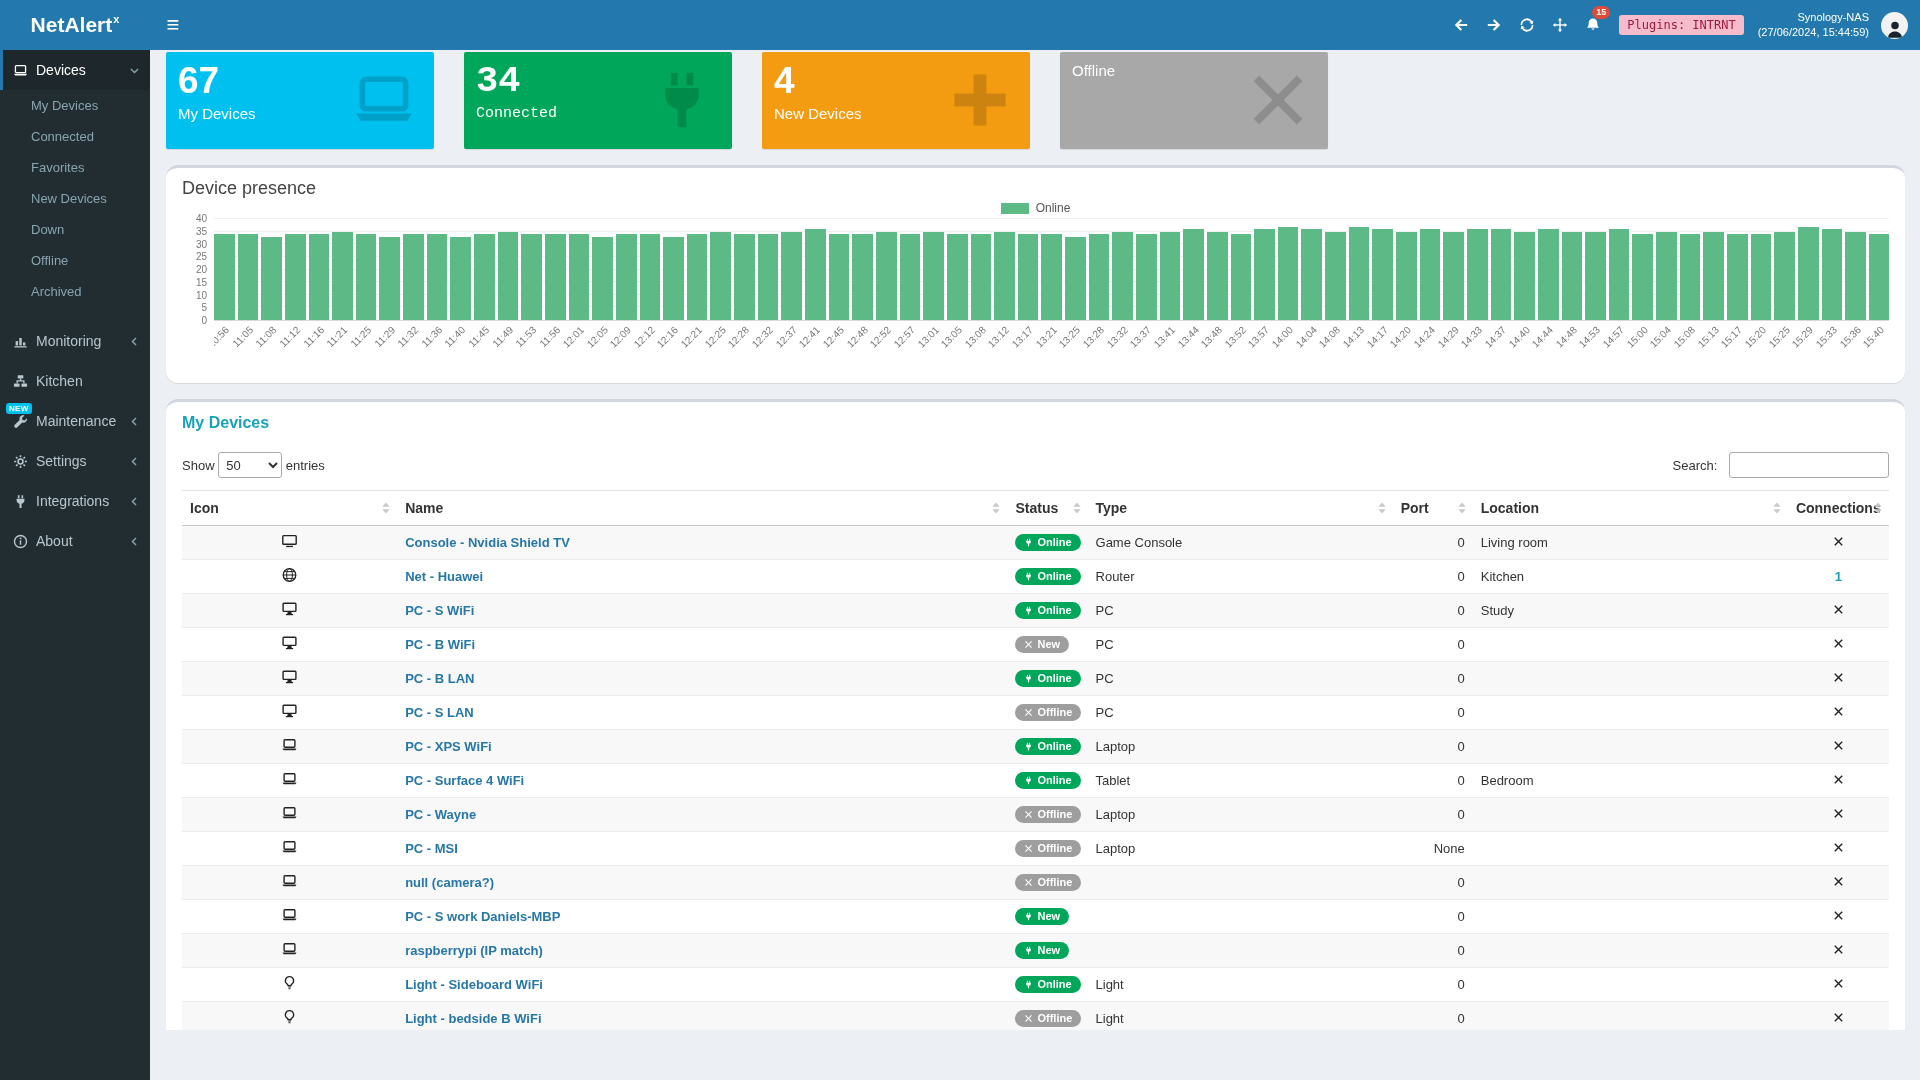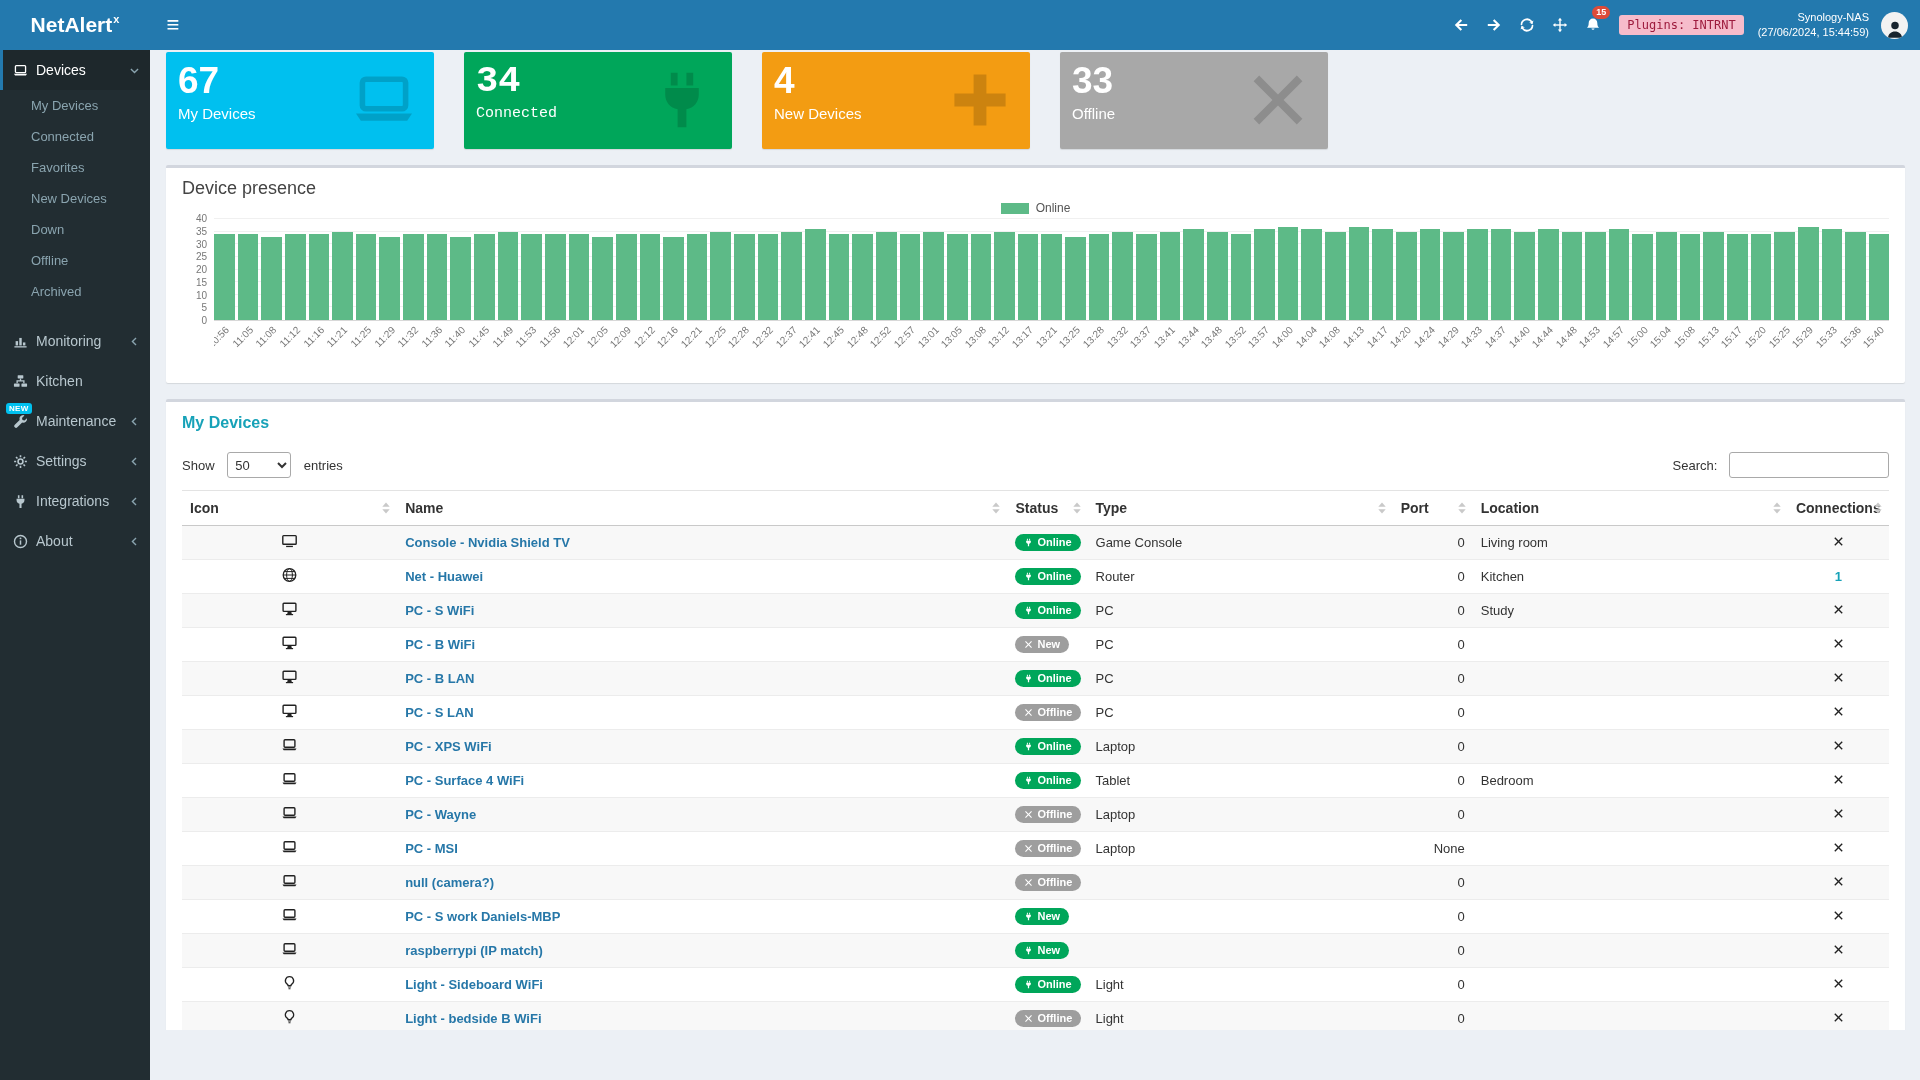--- a/index.html
+++ b/index.html
@@ -37,21 +37,21 @@
   .page-title{display:flex;align-items:center;gap:10px;font-size:24px;color:#3d3d3d;margin-top:2px}
   .page-title .icon svg{width:24px;height:22px}
 
   .stats{display:flex;gap:30px;margin:14px 0 10px}
   .small-box{width:268px;height:97px;border-radius:2px;color:#fff;position:relative;padding:8px 12px;cursor:pointer;box-shadow:0 1px 1px rgba(0,0,0,.1);overflow:hidden}
   .small-box .num{font-size:37px;font-weight:bold;line-height:1.15}
   .small-box .lbl{font-size:15px;margin-top:2px}
   .sb-icon{position:absolute;right:14px;top:16px;color:rgba(0,0,0,.16)}
   .sb-icon svg{width:72px;height:64px}
 
-  .panel{background:#fff;border-top:3px solid #d2d6de;box-shadow:0 1px 1px rgba(0,0,0,.1);border-radius:2px}
+  .panel{background:#fff;border-top:3px solid #d2d6de;box-shadow:0 1px 1px rgba(0,0,0,.1);border-radius:12px}
 
   
   .chart-panel{margin-top:16px;padding:10px 16px 4px;height:218px;overflow:hidden}
   .panel-title{font-size:18px;color:#444}
   .legend{display:flex;align-items:center;justify-content:center;gap:7px;font-size:12px;color:#555;margin:2px 0 4px;cursor:pointer}
   .legend .swatch{width:28px;height:11px}
   .chart{display:flex}
   .y-axis{width:32px;position:relative;height:102px;font-size:10px;color:#777}
   .y-axis span{position:absolute;right:7px;transform:translateY(50%);line-height:1}
   .plot-wrap{flex:1;min-width:0}
@@ -59,21 +59,21 @@
   .gridline{position:absolute;left:0;right:0;height:1px;background:#f0f0f0}
   .bar{flex:1;min-width:0;position:relative;z-index:1}
   .x-labels{display:flex;gap:3px;height:46px;overflow:hidden}
   .x-labels span{flex:1;min-width:0;position:relative}
   .x-labels span i{position:absolute;top:4px;right:50%;transform:rotate(-45deg);transform-origin:100% 0;font-style:normal;font-size:10px;color:#777;white-space:nowrap;line-height:1}
 
   
   .table-panel{margin-top:16px;padding:12px 16px 10px}
   .table-title{color:#17a2b8;font-size:16px;font-weight:bold}
   .table-controls{display:flex;justify-content:space-between;align-items:center;margin:20px 0 12px;font-size:13px;color:#333}
-  .table-controls select{margin:0 9px;height:26px;width:64px;border:1px solid #a9a9a9;border-radius:3px;font-size:13px;padding:2px 3px;background:#fff;color:#333;font-family:inherit;cursor:pointer}
+  .table-controls select{margin:0 0;height:26px;width:64px;border:1px solid #a9a9a9;border-radius:3px;font-size:13px;padding:2px 3px;background:#fff;color:#333;font-family:inherit;cursor:pointer}
   .table-controls input{margin-left:8px;height:26px;width:160px;border:1px solid #a9a9a9;border-radius:3px;padding:2px 8px;font-size:13px;font-family:inherit}
   table.devices{width:100%;border-collapse:collapse;table-layout:fixed;font-size:13px;color:#333}
   table.devices th{font-size:14px;text-align:left;padding:9px 8px;border-bottom:1px solid #c9c9c9;border-top:1px solid #e3e3e3;position:relative;cursor:pointer;white-space:nowrap}
   th .sort{position:absolute;right:6px;top:50%;transform:translateY(-50%);color:#c9c9c9}
   th .sort svg{width:10px;height:13px}
   th.c-icon{text-align:center}
   table.devices td{padding:7px 8px;border-top:1px solid #ececec;height:33px;overflow:hidden;white-space:nowrap}
   tr.odd{background:#f8f8f8}
   td.c-icon{text-align:center}
   td.c-icon .icon{display:inline-block;color:#222}
@@ -315,21 +315,20 @@
       <div class="small-box" style="background: rgb(243, 156, 18);">
         <div class="num">4</div>
         <div class="lbl">New Devices</div>
         <div class="sb-icon icon">
           <svg viewBox="0 0 16 16" fill="currentColor">
             <path d="M6.4 1.6h3.2v4.8h4.8v3.2H9.6v4.8H6.4V9.6H1.6V6.4h4.8z"></path>
           </svg>
         </div>
       </div>
       <div class="small-box" style="background: rgb(168, 168, 168);">
-        <div class="num">33</div>
         <div class="lbl">Offline</div>
         <div class="sb-icon icon">
           <svg viewBox="0 0 16 16" fill="currentColor">
             <path d="M3.3 1.9 8 6.6l4.7-4.7 1.4 1.4L9.4 8l4.7 4.7-1.4 1.4L8 9.4l-4.7 4.7-1.4-1.4L6.6 8 1.9 3.3z"></path>
           </svg>
         </div>
       </div>
     </div>
 
   <section class="panel chart-panel">

